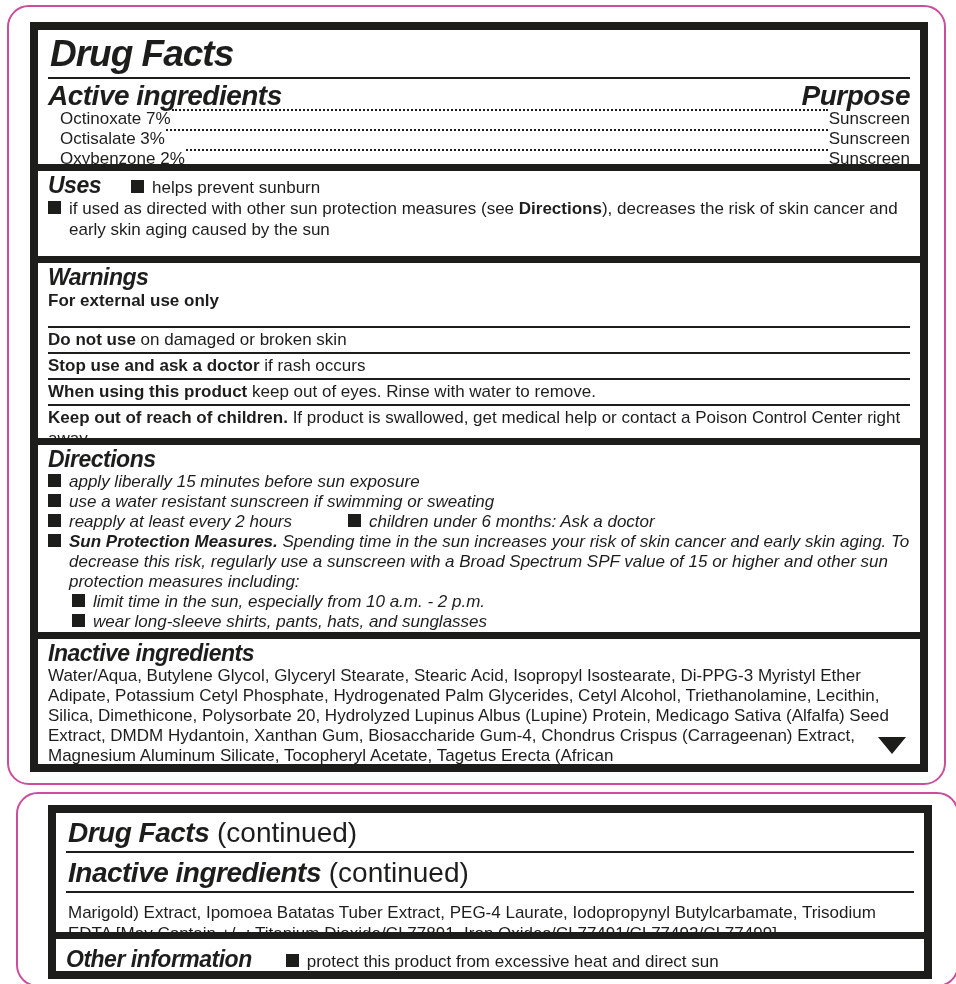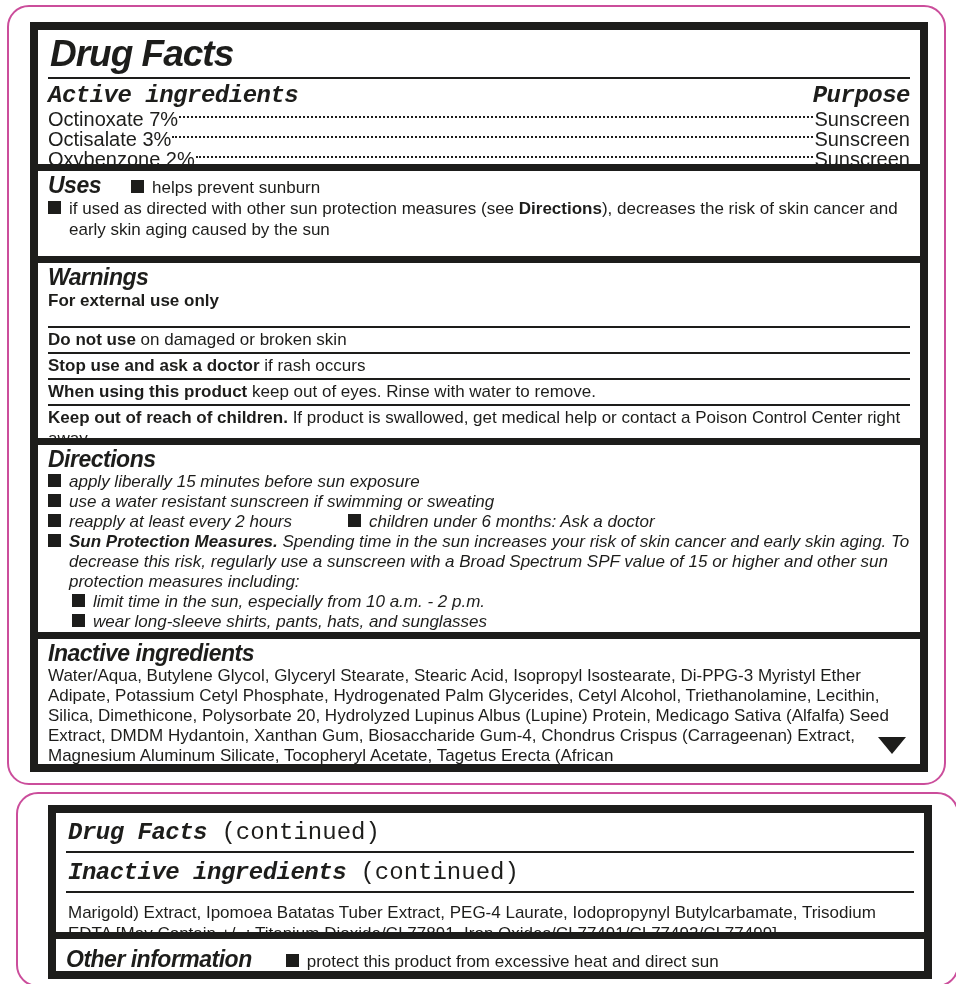--- a/index.html
+++ b/index.html
@@ -40,36 +40,35 @@
 
   
   .title {
     font-weight: bold; font-style: italic;
     font-size: 37px; line-height: 42px;
     letter-spacing: -1px;
     padding: 1px 2px 0 2px;
   }
   .h-sub {
     font-weight: bold; font-style: italic;
-    font-size: 24px; line-height: 27px;
+    font-size: 28px; line-height: 27px;
     letter-spacing: -0.5px;
-    font-family: Liberation Mono, monospace;
   }
   .h-sec {
     font-weight: bold; font-style: italic;
     font-size: 23px; line-height: 25px;
     letter-spacing: -0.5px;
   }
   .rule  { border-top: 2px solid #1d1d1b; margin: 2px 0; }
   .body-t { font-size: 17px; line-height: 21px; }
   b { font-weight: bold; }
 
   
   .ai-head { display: flex; justify-content: space-between; align-items: baseline; margin-top: 3px; }
-  .ai-row  { display: flex; align-items: center; height: 20px; font-size: 20px; }
+  .ai-row  { display: flex; align-items: flex-start; height: 20px; font-size: 17px; margin-left: 12px; }
   .ai-row .name, .ai-row .purp { white-space: nowrap; line-height: 20px; }
   .lead { flex: 1 1 auto; border-bottom: 2px dotted #1d1d1b; margin: 0 1px 4px 1px; }
 
   
   .sq {
     display: inline-block; width: 13px; height: 13px;
     background: #1d1d1b; margin-right: 8px;
   }
   .hang { padding-left: 21px; text-indent: -21px; }
   .hang .sq { text-indent: 0; }

